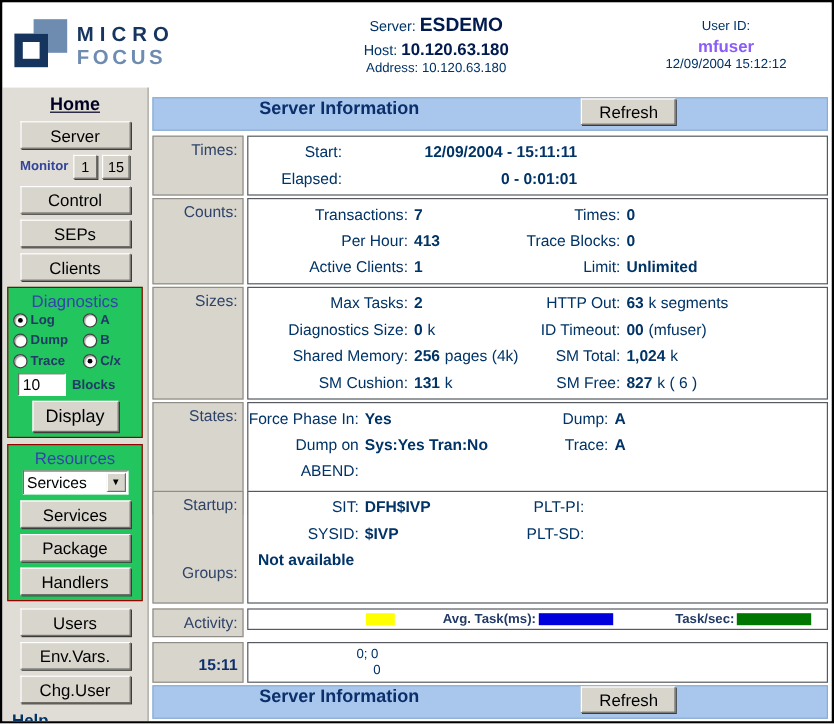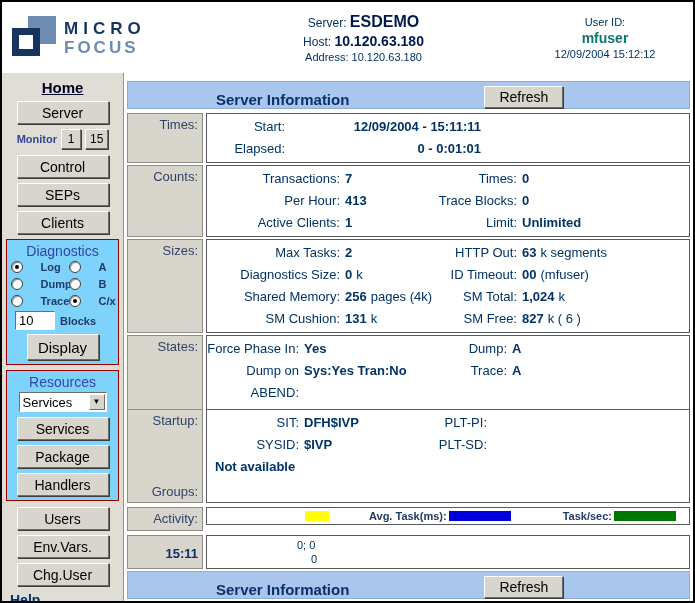--- a/index.html
+++ b/index.html
@@ -18,60 +18,60 @@
   .logo-text .l1 { color:#16355e; letter-spacing:5px; }
   .logo-text .l2 { color:#6e8cb0; letter-spacing:3px; }
   .hdr-center { flex:1; text-align:center; color:#003366; }
   .hdr-center .srv-line { font-size:12px; }
   .hdr-center .srv-line b { font-size:16px; color:#001a4d; }
   .hdr-center .host-line { font-size:12px; margin-top:2px; }
   .hdr-center .host-line b { font-size:14px; color:#001a4d; }
   .hdr-center .addr-line { font-size:11px; margin-top:2px; }
   .hdr-right { width:160px; text-align:center; margin-right:8px; color:#003366; }
   .hdr-right .uid-label { font-size:11px; }
-  .hdr-right .uid-value { font-size:14px; font-weight:bold; color:#0f766e; margin:2px 0;text-align:center; }
+  .hdr-right .uid-value { font-size:14px; font-weight:bold; color:#8b5cf6; margin:2px 0;text-align:center; }
   .hdr-right .uid-time { font-size:11px; }
 
   
   .sidebar { background:#e0ddd6; border-right:1px solid #98948a; padding:3px 4px 0 4px; text-align:center; overflow:hidden; }
   .home { font-size:15px; font-weight:bold; color:#000022; text-decoration:underline; margin:3px 0 5px 0; display:block; }
   .btn { background:#d8d5cd; color:#000; border:1px solid; border-color:#ffffff #6f6d68 #6f6d68 #ffffff;
          box-shadow:1px 1px 0 #3c3c3a; font-family:"Liberation Sans",sans-serif; cursor:pointer; }
   .side-btn { display:block; width:92px; height:23px; margin:0 auto 5px auto; font-size:14px; }
   .monitor-row { display:flex; align-items:center; justify-content:center; gap:4px; margin:2px 0 6px 0; }
   .monitor-row .mon-label { font-size:11px; font-weight:bold; color:#334499; }
   .mini-btn { height:20px; font-size:12px; padding:0 4px; min-width:20px; }
-  .panel { border:1px solid #990000; background:#7dd3fc; margin:3px 0 5px 0; padding:3px 2px 4px 2px; }
+  .panel { border:1px solid #990000; background:#22c55e; margin:3px 0 5px 0; padding:3px 2px 4px 2px; }
   .panel-title { font-size:14px; color:#3344aa; margin-bottom:2px; }
   .radio-grid { display:grid; grid-template-columns:58px 46px; justify-content:center; row-gap:5px; margin-bottom:4px; }
-  .radio-cell { display:flex; align-items:center; gap:18px; font-size:11px; font-weight:bold; color:#223a66; }
+  .radio-cell { display:flex; align-items:center; gap:3px; font-size:11px; font-weight:bold; color:#223a66; }
   .radio { width:12px; height:12px; border-radius:50%; background:#fff; border:1px solid #404040;
            box-shadow:inset 1px 1px 1px #9a9a9a; position:relative; display:inline-block; flex:none; }
   .radio.checked::after { content:""; position:absolute; left:3px; top:3px; width:4px; height:4px; border-radius:50%; background:#000; }
   .blocks-row { display:flex; align-items:center; justify-content:flex-start; gap:5px; margin:2px 0 4px 6px; }
   .blocks-input { width:40px; height:19px; border:1px solid; border-color:#6f6d68 #ffffff #ffffff #6f6d68; background:#fff;
                   font:13px "Liberation Sans",sans-serif; padding-left:3px; }
   .blocks-label { font-size:11px; font-weight:bold; color:#223a66; }
   .display-btn { display:block; width:72px; height:26px; margin:0 auto; font-size:15px; }
   .fake-select { width:88px; height:20px; margin:0 auto 5px auto; background:#fff; border:1px solid;
                  border-color:#6f6d68 #ffffff #ffffff #6f6d68; display:flex; align-items:center; cursor:pointer; }
   .fake-select .sel-text { flex:1; font-size:13px; text-align:left; padding-left:3px; color:#000; }
   .fake-select .sel-arrow { width:16px; height:16px; background:#d8d5cd; border:1px solid; margin-right:1px;
                  border-color:#ffffff #6f6d68 #6f6d68 #ffffff; font-size:8px; line-height:14px; color:#000; text-align:center; }
   .help-label { font-size:14px; font-weight:bold; color:#003366; text-align:left; margin:6px 0 1px 4px; }
 
   
   .main { background:#fff; padding:8px 3px 0 3px; overflow:hidden; }
-  .bar { height:28px; background:#a9c7ec; border:1px solid #8cacd4; display:flex; align-items:flex-end; }
+  .bar { height:28px; background:#a9c7ec; border:1px solid #8cacd4; display:flex; align-items:flex-start; }
   .bar-title { font-size:15px; font-weight:bold; color:#0b2f6b; margin-left:88px; }
   .refresh-btn { height:22px; padding:0 14px; font-size:14px; margin-left:135px; }
   .row { display:grid; grid-template-columns:76px 1fr; column-gap:3px; margin-top:4px; }
   .row-label { background:#d8d5cd; border:1px solid #8f8d86; color:#2f4368; font-size:13px;
                text-align:right; padding:3px 4px 0 0; }
-  .row-label.split { display:flex; flex-direction:column; justify-content:space-between; padding-bottom:3px; }
+  .row-label.split { display:flex; flex-direction:column; justify-content:space-between; padding-bottom:17px; }
   .row-content { background:#fff; border:1px solid #565a60; padding:2px 0; color:#003366; }
   .line { display:grid; grid-template-columns:var(--half,310px) 1fr; line-height:22px; font-size:13px; }
   .lhs { display:flex; }
   .lhs .lab { width:var(--lw,133px); text-align:right; flex:none; }
   .val { margin-left:5px; font-weight:bold; white-space:nowrap; }
   .sfx { margin-left:4px; font-weight:normal; }
   .lhs .rlab { margin-left:auto; text-align:right; }
   .rhs { padding-left:0; display:flex; }
   .t-line { display:grid; grid-template-columns:78px 196px 1fr; line-height:22px; font-size:13px; }
   .t-line .lab { text-align:right; }

